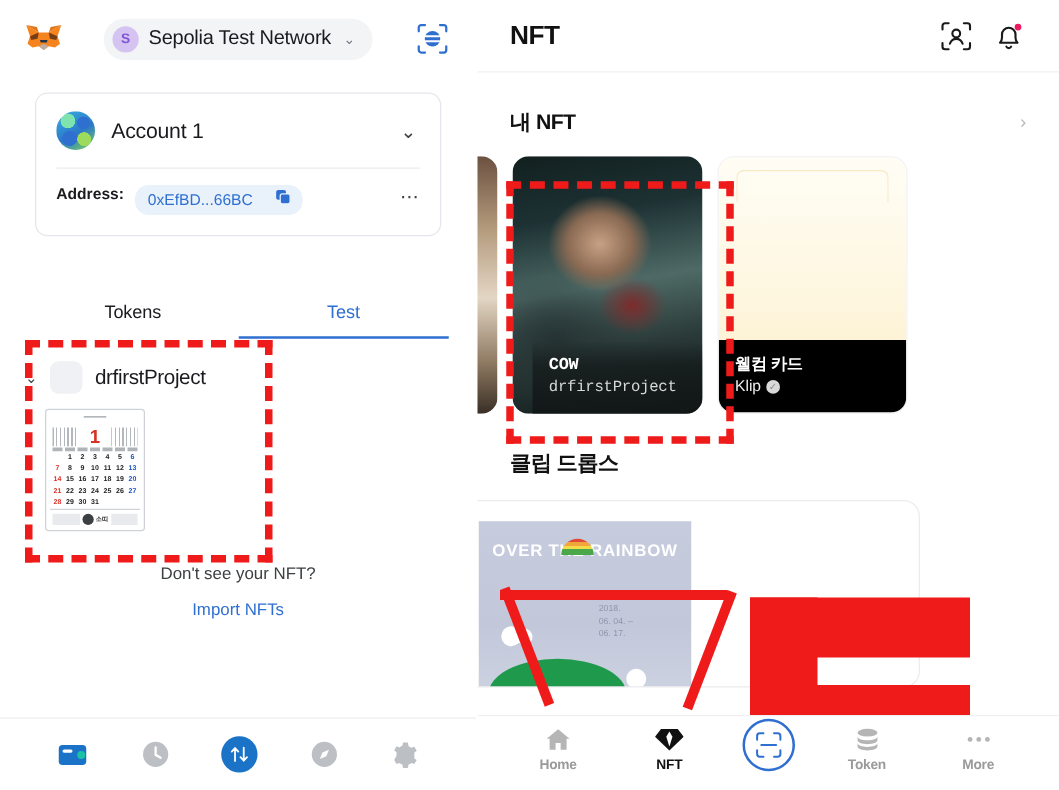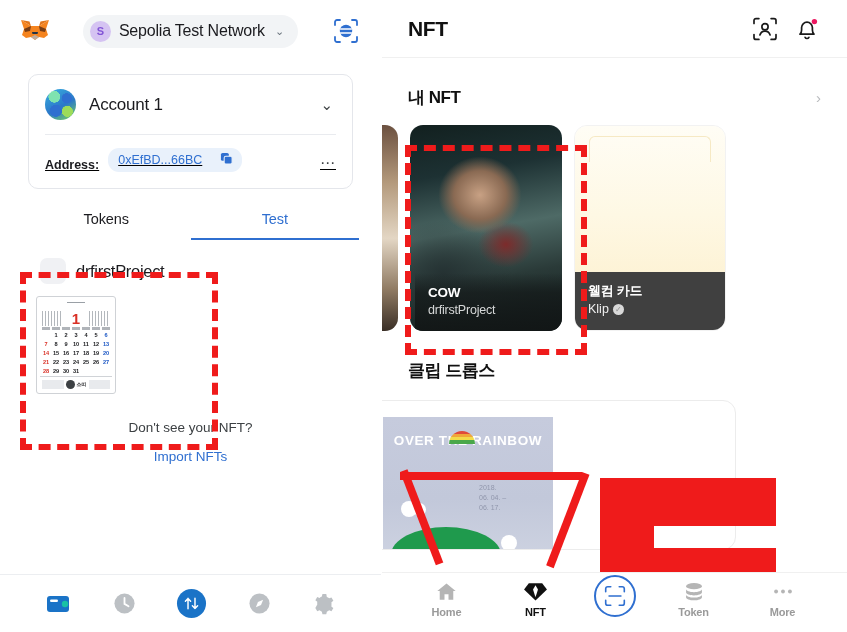--- a/index.html
+++ b/index.html
@@ -64,38 +64,39 @@
     background:
       radial-gradient(circle at 30% 25%, #7fe3b0 0 18%, transparent 19%),
       radial-gradient(circle at 70% 30%, #2f6fd0 0 16%, transparent 17%),
       radial-gradient(circle at 35% 70%, #2f6fd0 0 20%, transparent 21%),
       radial-gradient(circle at 72% 72%, #9ddc5a 0 17%, transparent 18%),
       linear-gradient(150deg, #3ab0e0 0%, #2b78c9 55%, #7ed957 100%);
   }
   .acct-name { flex: 1; font-size: 17px; color: #1b1b1f; letter-spacing: -0.2px; }
   .chev-lg { color: #3c4043; font-size: 15px; padding-right: 3px; }
   .acct-div { height: 1px; background: #e9ebef; margin: 14px 0 13px 0; }
-  .addr-row { display: flex; align-items: flex-end; gap: 9px; text-decoration: underline; }
+  .addr-row { display: flex; align-items: flex-start; gap: 9px; }
   .addr-label { font-size: 12.5px; font-weight: bold; color: #1b1b1f; }
   .addr-pill {
     display: inline-flex; align-items: center; gap: 18px;
     background: #e9f1fb; border-radius: 11px;
     padding: 3px 9px 3px 10px; cursor: pointer;
   }
   .addr-val { font-size: 12.5px; color: #2f6fd0; }
   .addr-dots { margin-left: auto; color: #3c4043; font-size: 15px; letter-spacing: 1px; cursor: pointer; }
 
   
   .mm-tabs { display: flex; margin: 22px 22px 0 22px; }
   .mm-tab {
     flex: 1; text-align: center;
     font-size: 14.5px; padding-bottom: 11px;
     cursor: pointer; letter-spacing: -0.1px;
     border-bottom: 2px solid transparent;
     color: #1b1b1f;
+    margin-top: 31px;
   }
   .mm-tab.active { color: #2f6fd0; border-bottom-color: #2f6fd0; }
 
   
   .coll-row { display: flex; align-items: center; gap: 10px; padding: 18px 0 0 20px; }
   .coll-chev { color: #3c4043; font-size: 12px; width: 10px; }
   .coll-thumb { width: 26px; height: 26px; border-radius: 7px; background: #f0f1f4; flex: 0 0 26px; }
   .coll-name { font-size: 16.5px; color: #1b1b1f; letter-spacing: -0.3px; }
 
   .nft-grid { padding: 12px 0 0 36px; }
@@ -175,23 +176,24 @@
   }
   .cow-art {
     position: absolute; inset: 0;
     background:
       radial-gradient(ellipse 38% 26% at 46% 34%, #c8a184 0%, #8a6a53 45%, transparent 72%),
       radial-gradient(ellipse 26% 16% at 63% 58%, #7d2b2b 0%, transparent 70%),
       radial-gradient(ellipse 60% 34% at 22% 72%, #253233 0%, transparent 75%),
       linear-gradient(170deg, #12201f 0%, #1d3133 24%, #4e6a66 50%, #2a3a38 72%, #101a1a 100%);
   }
   .cow-info {
-    position: absolute; left: 5px; right: 0; bottom: 0;
+    position: absolute; left: 16px; right: 0; bottom: 0;
     padding: 12px 13px 14px 13px;
     background: linear-gradient(180deg, rgba(20,25,25,0) 0%, rgba(20,25,25,.72) 34%, rgba(18,22,22,.92) 100%);
+    font-family: Liberation Mono, monospace;
   }
   .cow-name { font-size: 13.5px; font-weight: bold; color: #fff; letter-spacing: -0.2px; }
   .cow-sub { font-size: 12.5px; color: #d6d8d8; margin-top: 3px; letter-spacing: -0.2px; }
 
   .wc-card { background: #fff; border: 1px solid #f2f2f2; }
   .wc-art {
     position: absolute; left: 0; right: 0; top: 0; height: 148px;
     background: linear-gradient(180deg, #fffdf5 0%, #fef8e4 60%, #fdf3d6 100%);
     display: flex; align-items: center; justify-content: center;
   }
@@ -219,21 +221,21 @@
     position: relative;
   }
   .wc-g::after {
     content:''; position:absolute; right:-5px; bottom:-5px;
     width: 15px; height: 15px; background: linear-gradient(155deg,#ffd860,#f5bc35);
     border-radius: 0 0 6px 0;
   }
   .wc-word { font-size: 9.5px; letter-spacing: 2.2px; color: rgba(252,238,200,.95); font-weight: bold; margin-top: 5px; }
   .wc-info {
     position: absolute; left: 0; right: 0; bottom: 0; height: 58px;
-    background: #404040;
+    background: #000000;
     padding: 10px 13px 0 13px;
   }
   .wc-name { font-size: 13px; font-weight: bold; color: #fff; letter-spacing: -0.3px; }
   .wc-sub { font-size: 12.5px; color: #efefef; margin-top: 2px; display: flex; align-items: center; gap: 4px; }
   .verif {
     width: 11px; height: 11px; border-radius: 50%;
     background: #d9d9d9; color: #8d8d8d; font-size: 8px;
     display: inline-flex; align-items: center; justify-content: center;
   }
 

